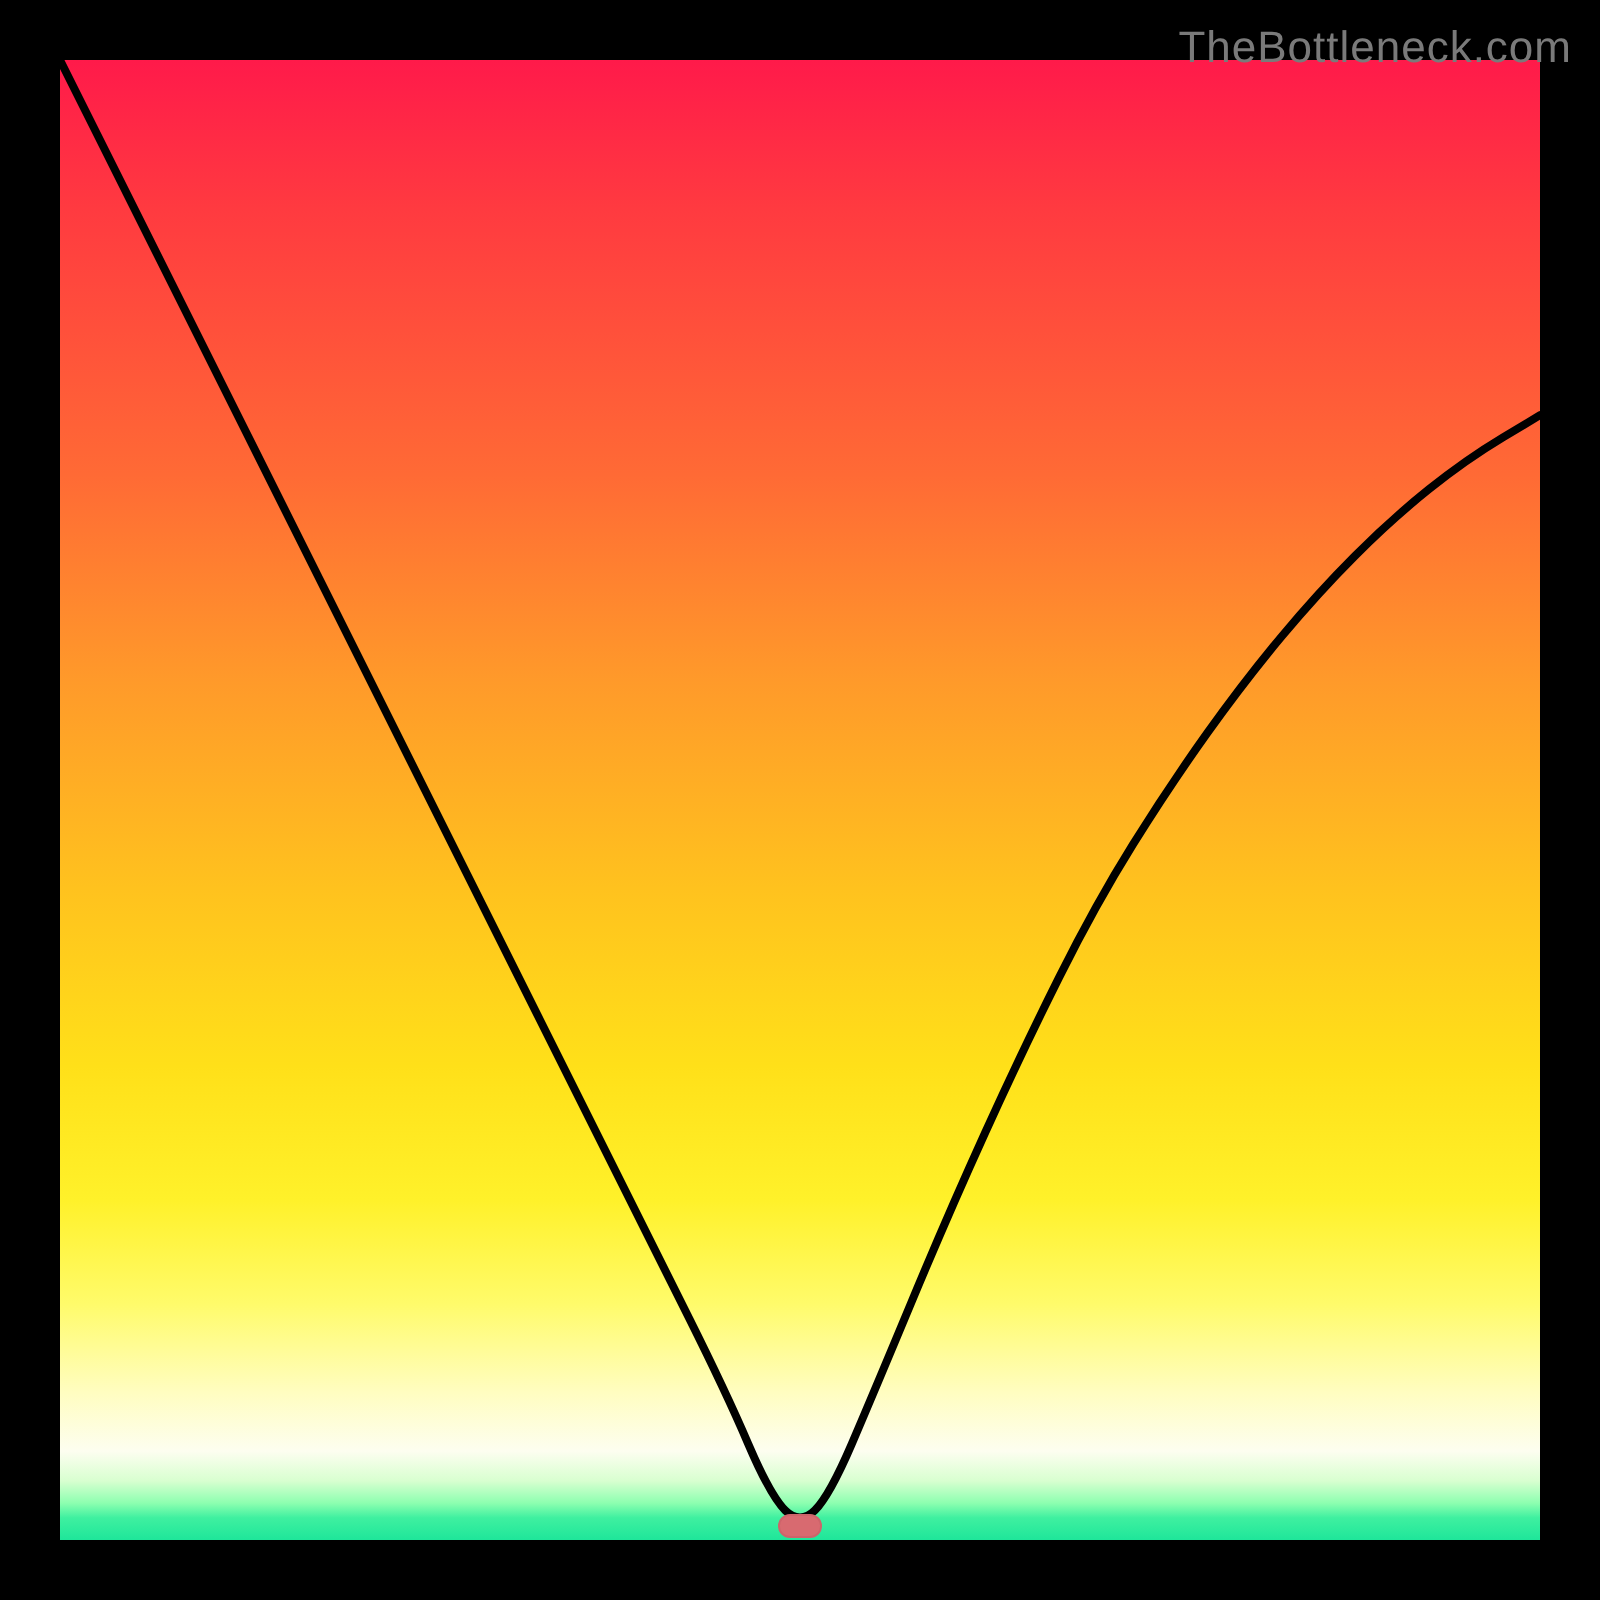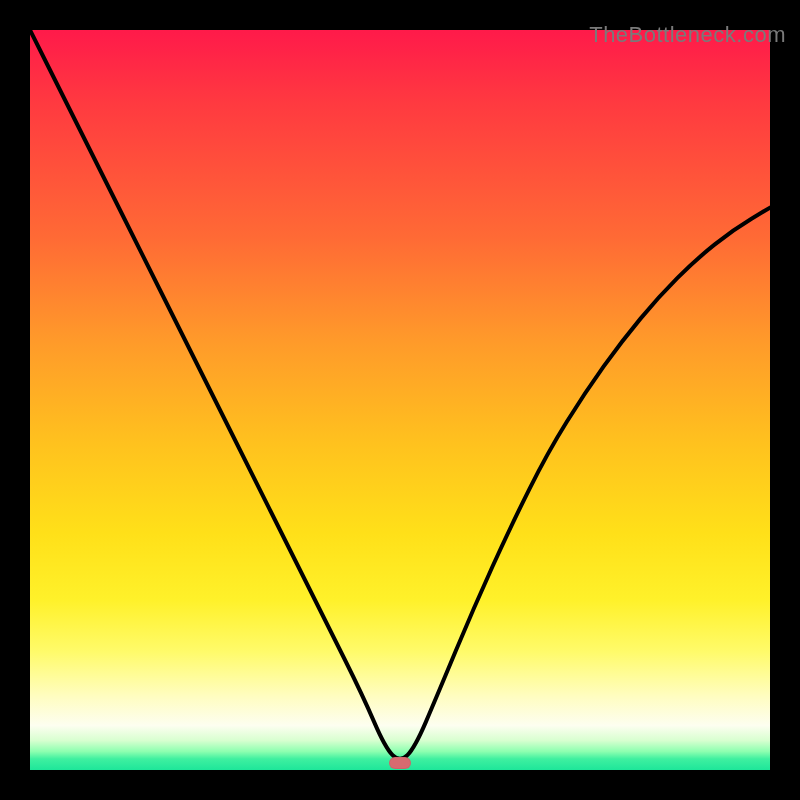--- a/index.html
+++ b/index.html
@@ -12,21 +12,21 @@
     font-family: Arial, Helvetica, sans-serif;
   }
   .frame {
     position: relative;
     width: 800px;
     height: 800px;
     background: #000;
   }
   .watermark {
     position: absolute;
-    top: 22px;
+    top: 11px;
     right: 14px;
     color: #7a7a7a;
     font-size: 22px;
     letter-spacing: 0.5px;
     z-index: 10;
     user-select: none;
   }
   .plot-area {
     position: absolute;
     left: 30px;

